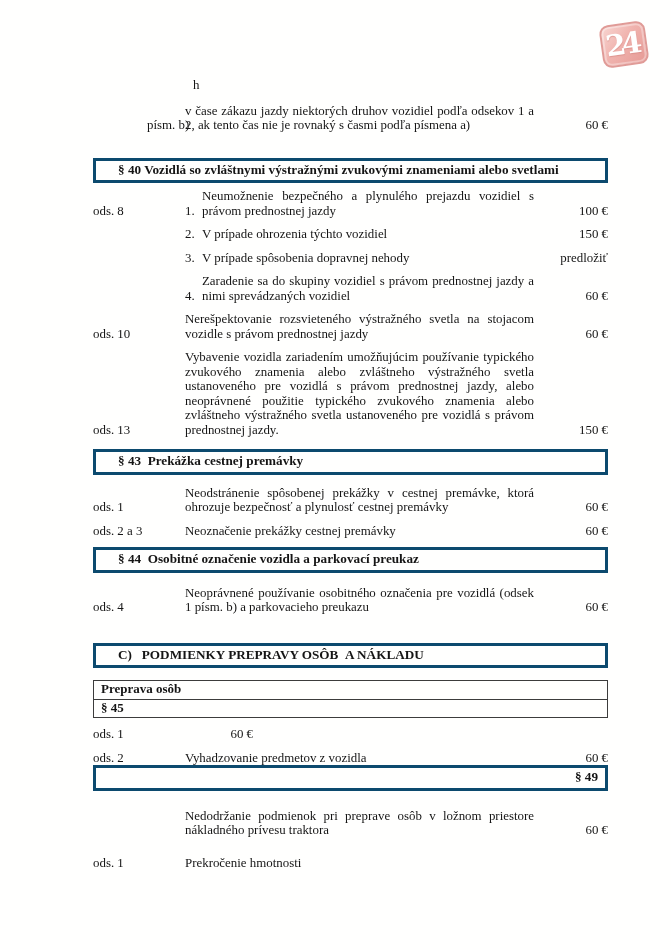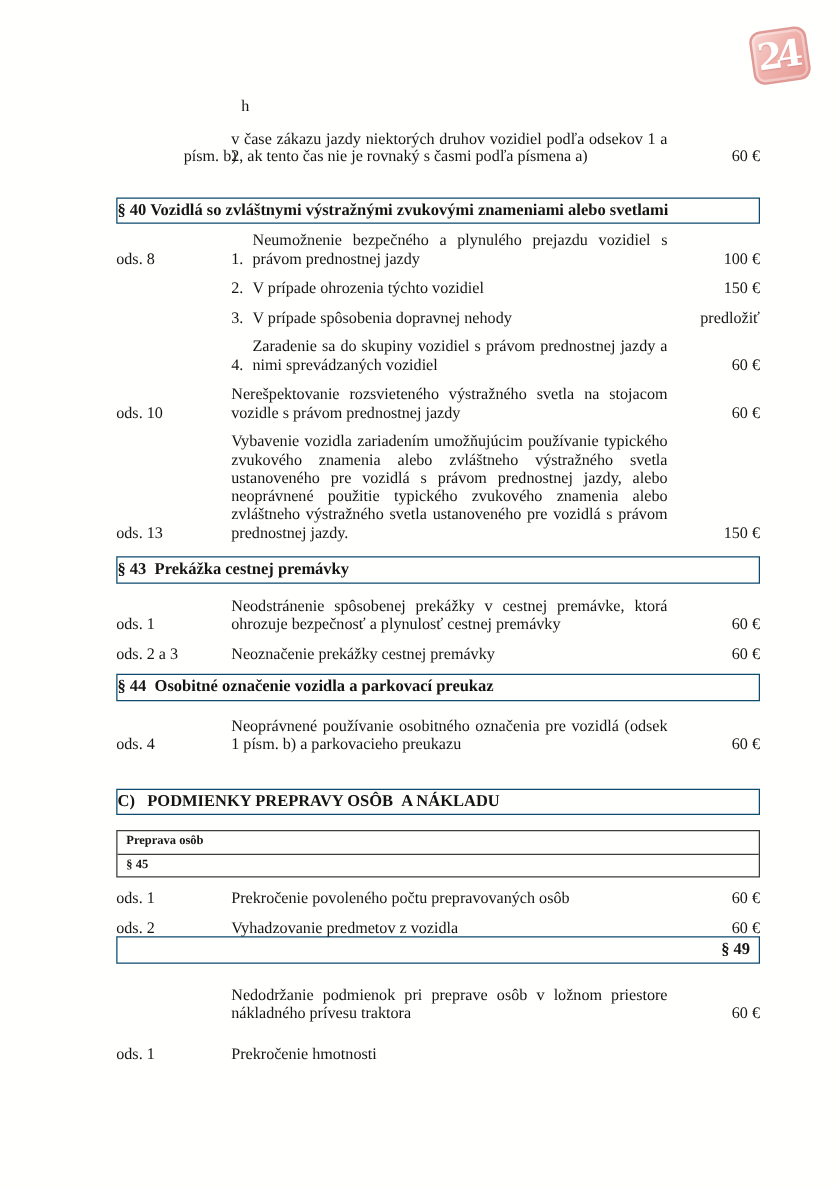--- a/index.html
+++ b/index.html
@@ -22,29 +22,29 @@
 
   .row { display:flex; align-items:flex-end; margin-bottom:9px; }
   .row:last-child { margin-bottom:0; }
   .col-label { width:92px; flex-shrink:0; white-space:nowrap; }
   .col-label.indent { padding-left:54px; box-sizing:border-box; }
   .col-num { width:17px; flex-shrink:0; }
   .col-text { flex:1; text-align:justify; padding-right:6px; }
   .col-price { width:68px; flex-shrink:0; text-align:right; }
 
   .section-box {
-    border:1px solid #0c4a6e;
+    border:3px solid #0c4a6e;
     font-weight:bold;
     font-size:13.2px;
-    padding:2px 7px 3px 0;
+    padding:2px 7px 3px 22px;
   }
   .stacked-box { border:1px solid #3c3c3c; }
   .stacked-box .srow {
     font-weight:bold;
-    font-size:10px;
+    font-size:13px;
     padding:1px 7px 2px 7px;
   }
   .stacked-box .srow:first-child { border-bottom:1px solid #3c3c3c; }
 
   .logo {
     position:absolute;
     left:601px; top:23px;
     width:46px; height:43px;
     transform:rotate(-8deg);
     border-radius:9px;
@@ -165,21 +165,20 @@
     <div class="section-box mt-cbox">C) &nbsp;&nbsp;PODMIENKY PREPRAVY OSÔB &nbsp;A NÁKLADU</div>
 
     <div class="stacked-box mt-stack">
       <div class="srow">Preprava osôb</div>
       <div class="srow">§ 45</div>
     </div>
 
     <div class="mt-rows45">
       <div class="row">
         <div class="col-label">ods. 1</div>
-        <div class="col-text">Prekročenie povoleného počtu prepravovaných osôb</div>
         <div class="col-price">60 €</div>
       </div>
       <div class="row">
         <div class="col-label">ods. 2</div>
         <div class="col-text">Vyhadzovanie predmetov z vozidla</div>
         <div class="col-price">60 €</div>
       </div>
     </div>
 
     <div class="section-box mt-s49box">§ 49</div>

